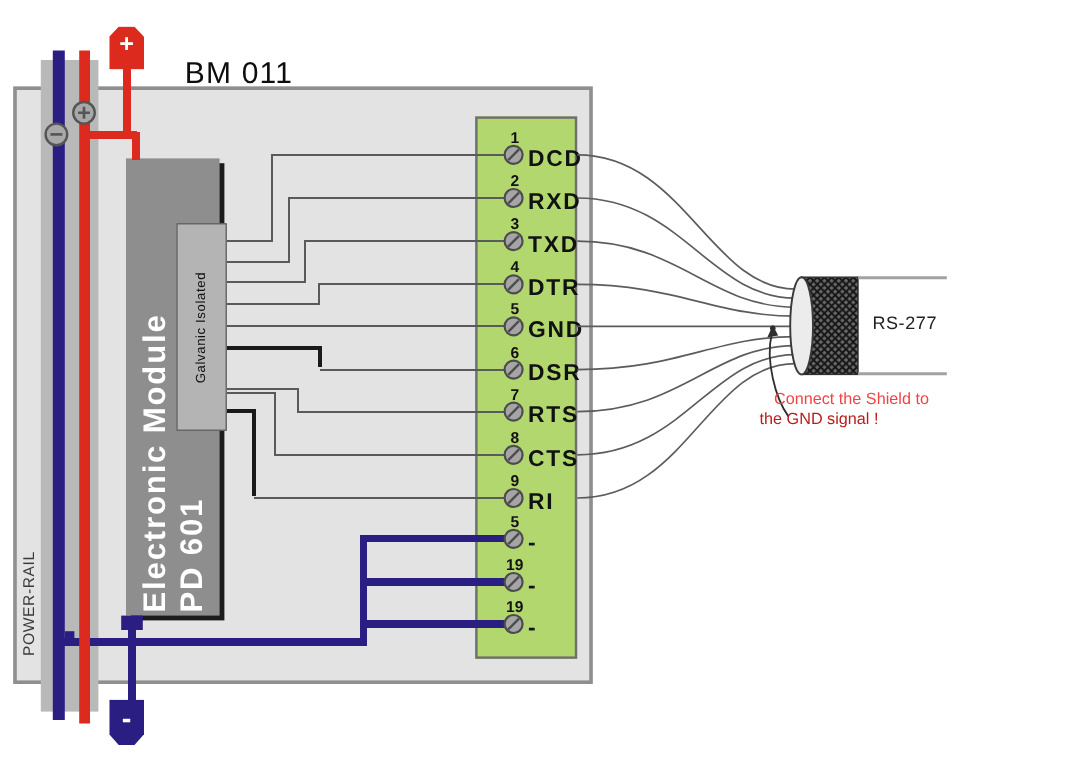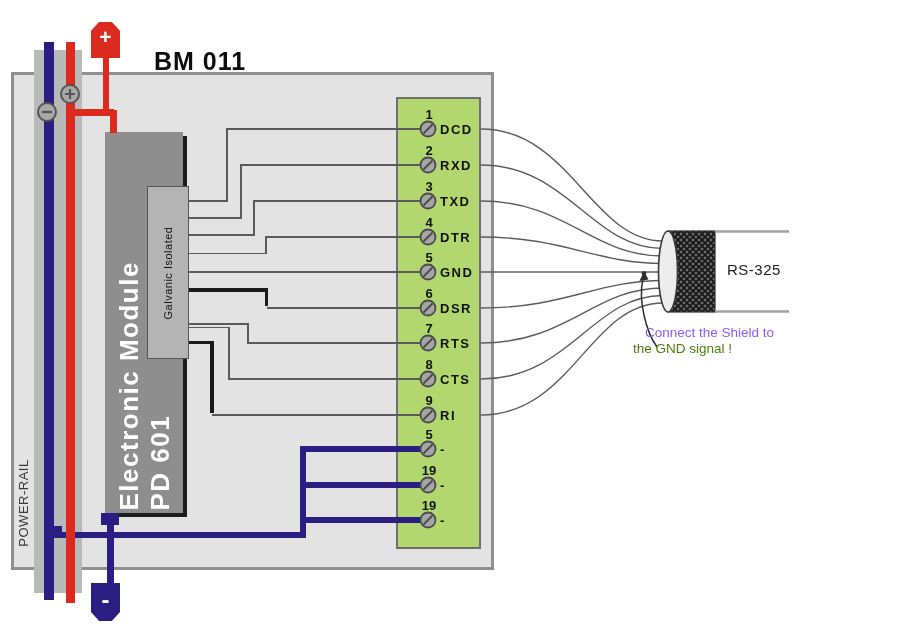--- a/index.html
+++ b/index.html
@@ -7,55 +7,55 @@
   .stage{position:relative;width:905px;height:640px;background:#fff;overflow:hidden;}
 
   .enclosure{position:absolute;left:11px;top:72px;width:483px;height:498px;
     background:#e3e3e3;border:3px solid #8f8f8f;box-sizing:border-box;}
 
   .rail-band{position:absolute;left:34px;top:50px;width:48px;height:543px;background:#b9b9b9;}
 
   .rail-label{position:absolute;left:-31px;top:494px;width:110px;height:18px;line-height:18px;
     transform:rotate(-90deg);text-align:center;font-size:13px;letter-spacing:.5px;color:#3a3a3a;}
 
-  .title{position:absolute;left:154px;top:47px;font-size:25px;font-weight:bold;color:#0d0d0d;letter-spacing:1px;}
+  .title{position:absolute;left:154px;top:47px;font-size:25px;font-weight:normal;color:#0d0d0d;letter-spacing:1px;}
 
   .module{position:absolute;left:105px;top:132px;width:78px;height:381px;background:#8e8e8e;
     box-shadow:4px 4px 0 #1c1c1c;}
   .module-label{position:absolute;left:-133px;top:175px;width:345px;height:62px;
     transform:rotate(-90deg);transform-origin:center;color:#fff;font-weight:bold;
     font-size:26px;line-height:31px;letter-spacing:1.5px;white-space:nowrap;}
   .module-label span{display:block;}
 
   .galvanic{position:absolute;left:147px;top:186px;width:42px;height:173px;background:#b4b4b4;
     border:1px solid #555;box-sizing:border-box;}
   .galvanic-label{position:absolute;left:50%;top:50%;width:170px;height:16px;line-height:16px;
     transform:translate(-50%,-50%) rotate(-90deg);text-align:center;font-size:11px;color:#111;
     letter-spacing:.5px;white-space:nowrap;}
 
   .tblock{position:absolute;left:396px;top:97px;width:85px;height:452px;background:#b1d76e;
     border:2px solid #6f6f6f;box-sizing:border-box;}
   .trow{position:absolute;left:0;width:100%;height:34px;}
   .tnum{position:absolute;left:20px;top:0;width:22px;text-align:center;
     font-size:13px;font-weight:bold;color:#111;}
-  .tlabel{position:absolute;left:42px;top:15px;font-size:13px;font-weight:bold;
+  .tlabel{position:absolute;left:42px;top:15px;font-size:19px;font-weight:bold;
     letter-spacing:1.5px;color:#111;white-space:nowrap;}
 
   .plusbox{position:absolute;left:91px;top:22px;width:29px;height:36px;background:#dc2a1e;
     clip-path:polygon(0 24%,28% 0,72% 0,100% 24%,100% 100%,0 100%);
     color:#fff;text-align:center;font-weight:bold;font-size:21px;line-height:30px;}
   .minusbox{position:absolute;left:91px;top:583px;width:29px;height:38px;background:#2b1e83;
     clip-path:polygon(0 0,100% 0,100% 76%,72% 100%,28% 100%,0 76%);
     color:#fff;text-align:center;font-weight:bold;font-size:24px;line-height:34px;}
 
   svg.overlay{position:absolute;left:0;top:0;width:905px;height:640px;}
 
   .rs-label{position:absolute;left:727px;top:261px;font-size:15px;color:#222;letter-spacing:.5px;}
-  .note1{position:absolute;left:645px;top:325px;font-size:13.5px;color:#8b5cf6;}
-  .note2{position:absolute;left:633px;top:341px;font-size:13.5px;color:#4d7c0f;}
+  .note1{position:absolute;left:645px;top:325px;font-size:13.5px;color:#ef4444;}
+  .note2{position:absolute;left:633px;top:341px;font-size:13.5px;color:#b91c1c;}
 </style>
 </head>
 <body>
 
 <div class="stage">
 
   <div class="enclosure"></div>
   <div class="rail-band"></div>
   <div class="rail-label">POWER-RAIL</div>
 
@@ -246,17 +246,17 @@
     <g>
       <path d="M657 347 C646 332 638 300 643 279" stroke="#2e2e2e" stroke-width="1.5" fill="none"></path>
       <circle cx="644" cy="273.5" r="2.3" fill="#2e2e2e"></circle>
       <polygon points="644,271 639.5,281 648.5,279.5" fill="#2e2e2e"></polygon>
     </g>
   </svg>
 
   <div class="plusbox"><span>+</span></div>
   <div class="minusbox"><span>-</span></div>
 
-  <div class="rs-label">RS-325</div>
+  <div class="rs-label">RS-277</div>
   <div class="note1">Connect the Shield to</div>
   <div class="note2">the GND signal !</div>
 
 </div>
 
 </body></html>

